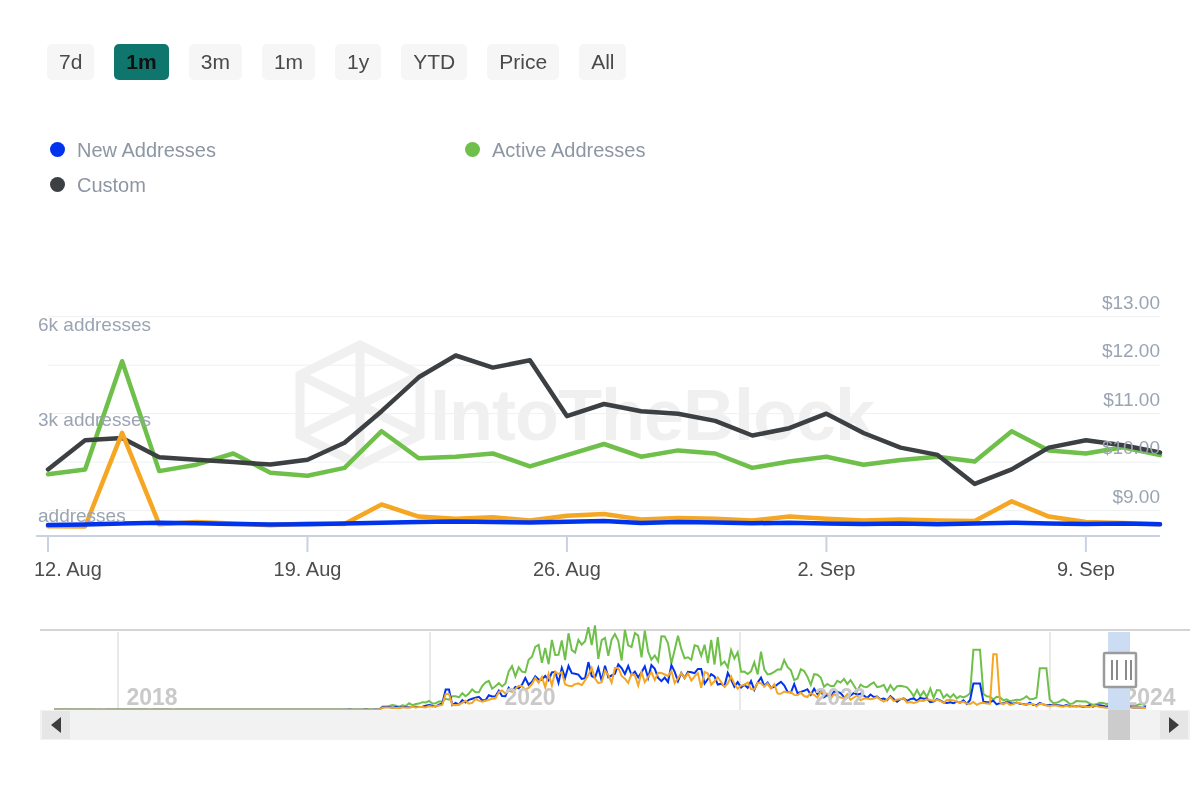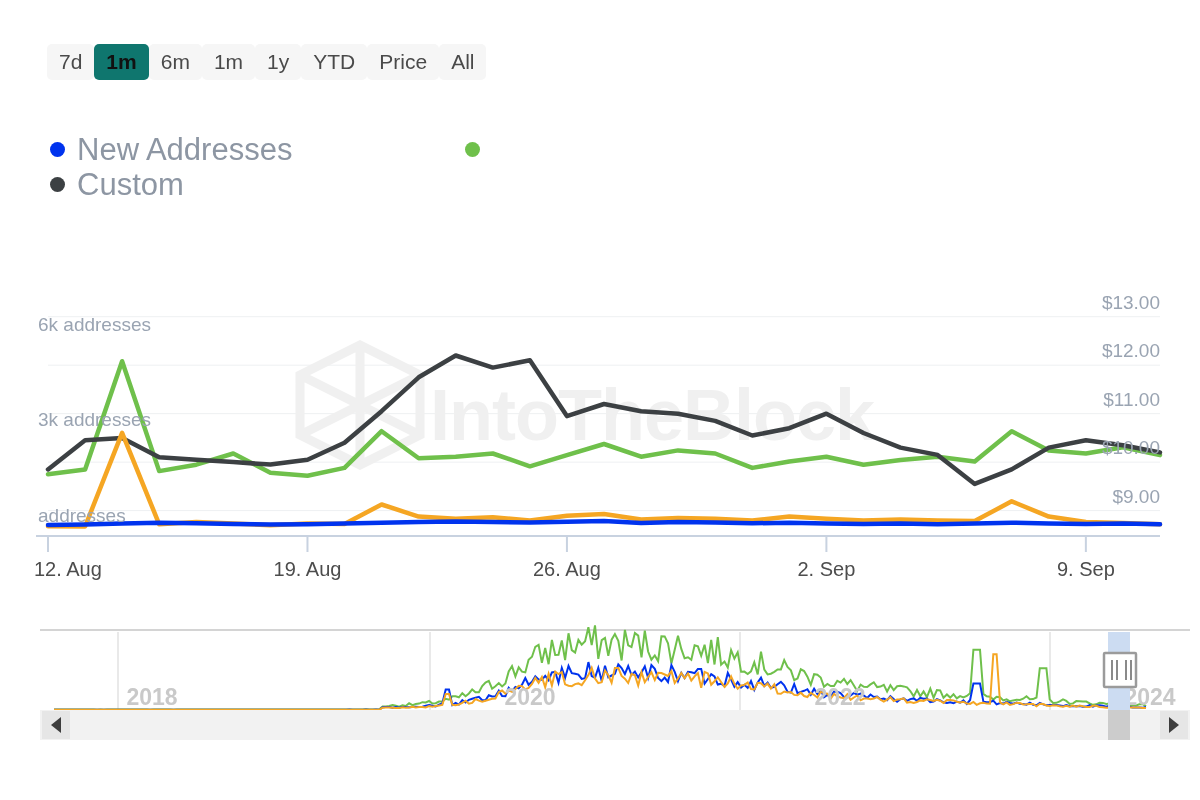--- a/index.html
+++ b/index.html
@@ -4,34 +4,34 @@
 <style>
   html,body{margin:0;padding:0;}
   body{
     width:1200px;height:800px;background:#ffffff;
     font-family:"Liberation Sans", sans-serif;
     overflow:hidden;position:relative;
   }
   #root{position:absolute;inset:0;}
 
   
-  .range-tabs{position:absolute;left:47px;top:44px;display:flex;gap:0;align-items:center;}
+  .range-tabs{position:absolute;left:47px;top:44px;display:flex;gap:20px;align-items:center;}
   .range-tab{
     font-size:21px;color:#4a4a4a;background:#f6f6f6;border-radius:5px;
     padding:7px 12px 8px 12px;line-height:1;cursor:pointer;white-space:nowrap;
   }
   .range-tab.active{background:#0f766e;color:#111111;font-weight:bold;}
 
   
   .legend{position:absolute;left:50px;top:132px;width:760px;}
   .legend-row{display:flex;align-items:center;height:35px;}
   .legend-item{display:flex;align-items:center;cursor:pointer;}
   .legend-item.col1{width:415px;}
   .legend-dot{width:15px;height:15px;border-radius:50%;margin-right:12px;flex:0 0 auto;}
-  .legend-label{font-size:31px;color:#8d96a3;line-height:1;white-space:nowrap;}
+  .legend-label{font-size:20px;color:#8d96a3;line-height:1;white-space:nowrap;}
 
   
   .chart-area{position:absolute;left:0;top:270px;width:1200px;height:320px;}
   .chart-svg{position:absolute;left:0;top:0;}
   .axis-label{font-size:19px;fill:#9aa4b2;}
   .axis-label.right{text-anchor:end;}
   .xtick-label{font-size:20px;fill:#4d4d4d;}
 
   
   .wm{opacity:1;}
@@ -43,36 +43,37 @@
   .nav-year{font-size:23px;fill:#c9c9c9;font-weight:bold;}
 </style>
 </head>
 <body>
 
 <div id="root">
 
   <div class="range-tabs" id="range-tabs">
       <div class="range-tab">7d</div>
       <div class="range-tab active">1m</div>
-      <div class="range-tab">6m</div>
+      <div class="range-tab">3m</div>
       <div class="range-tab">1m</div>
       <div class="range-tab">1y</div>
       <div class="range-tab">YTD</div>
       <div class="range-tab">Price</div>
       <div class="range-tab">All</div>
     </div>
 
   <div class="legend">
     <div class="legend-row">
       <div class="legend-item col1">
         <span class="legend-dot" id="dot0" style="background: rgb(0, 51, 238);"></span>
         <span class="legend-label">New Addresses</span>
       </div>
       <div class="legend-item">
         <span class="legend-dot" id="dot1" style="background: rgb(111, 192, 75);"></span>
+        <span class="legend-label">Active Addresses</span>
       </div>
     </div>
     <div class="legend-row">
       <div class="legend-item">
         <span class="legend-dot" id="dot3" style="background: rgb(60, 64, 67);"></span>
         <span class="legend-label">Custom</span>
       </div>
     </div>
   </div>
 

